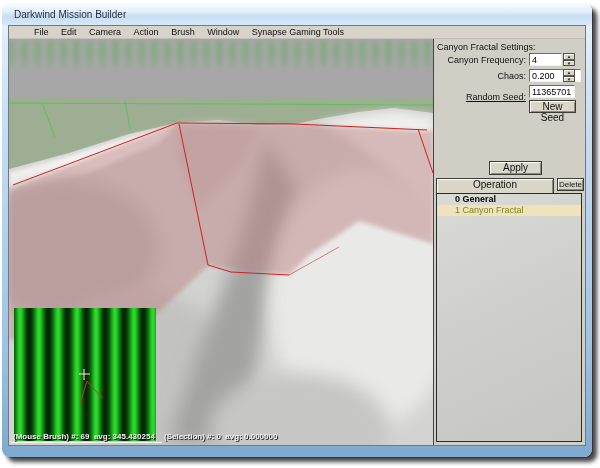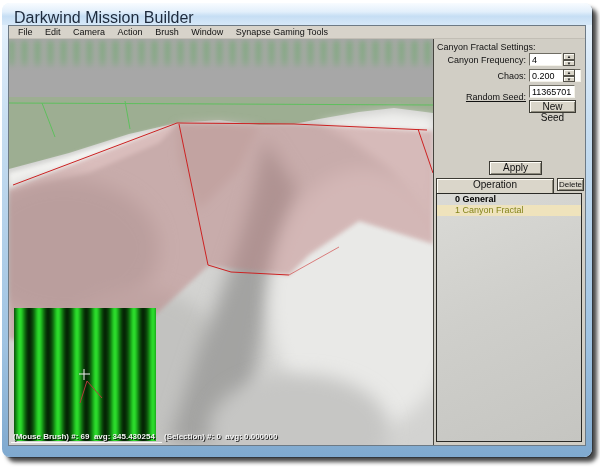--- a/index.html
+++ b/index.html
@@ -13,29 +13,29 @@
     border-radius:8px;
     background:linear-gradient(180deg,#eaf4fd 0%,#c9dff2 25%,#9fc3e2 75%,#7fa9cf 100%);
     box-shadow:5px 5px 4px rgba(0,0,0,0.72), 1px 1px 0 rgba(90,120,150,0.5);
   }
   .titlebar {
     position:absolute; left:0; top:0; width:100%; height:22px;
     border-radius:8px 8px 0 0;
     background:linear-gradient(180deg,#f8fcff 0%,#e2effb 40%,#c6def4 60%,#d6e8f8 100%);
   }
   .titlebar .title-text {
-    position:absolute; left:12px; top:6px; font-size:16px; color:#1d2a3c;
+    position:absolute; left:12px; top:6px; font-size:10px; color:#1d2a3c;
   }
   .content {
     position:absolute; left:6px; top:22px; width:578px; height:421px;
     background:#d7d3ca; border:1px solid #6d7a85;
   }
   .menubar {
     position:relative; height:13px; background:#d7d3ca; font-size:9px; color:#111;
-    padding-left:4px; border-bottom:1px solid #c2beb5; white-space:nowrap;
+    padding-left:20px; border-bottom:1px solid #c2beb5; white-space:nowrap;
   }
   .menubar span { display:inline-block; padding:1px 5px 0 5px; cursor:default; }
 
   .client { position:relative; display:flex; width:100%; height:406px; }
 
   
   .viewport {
     position:relative; width:424px; height:406px; background:#a7a7a7; overflow:hidden;
   }
   .vp-stripes {

